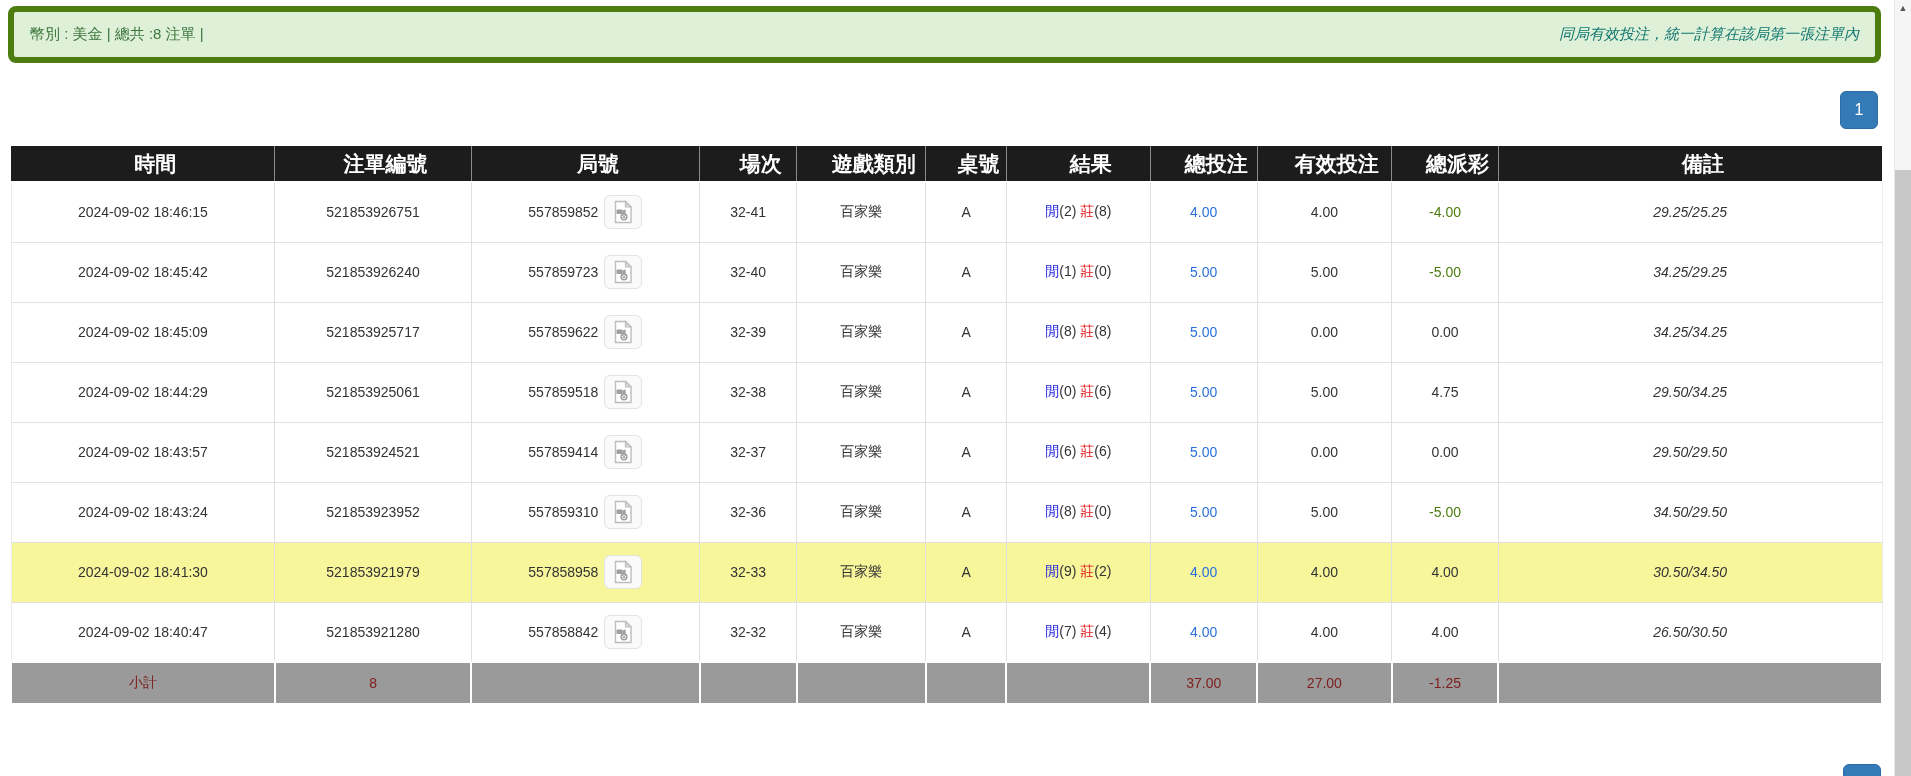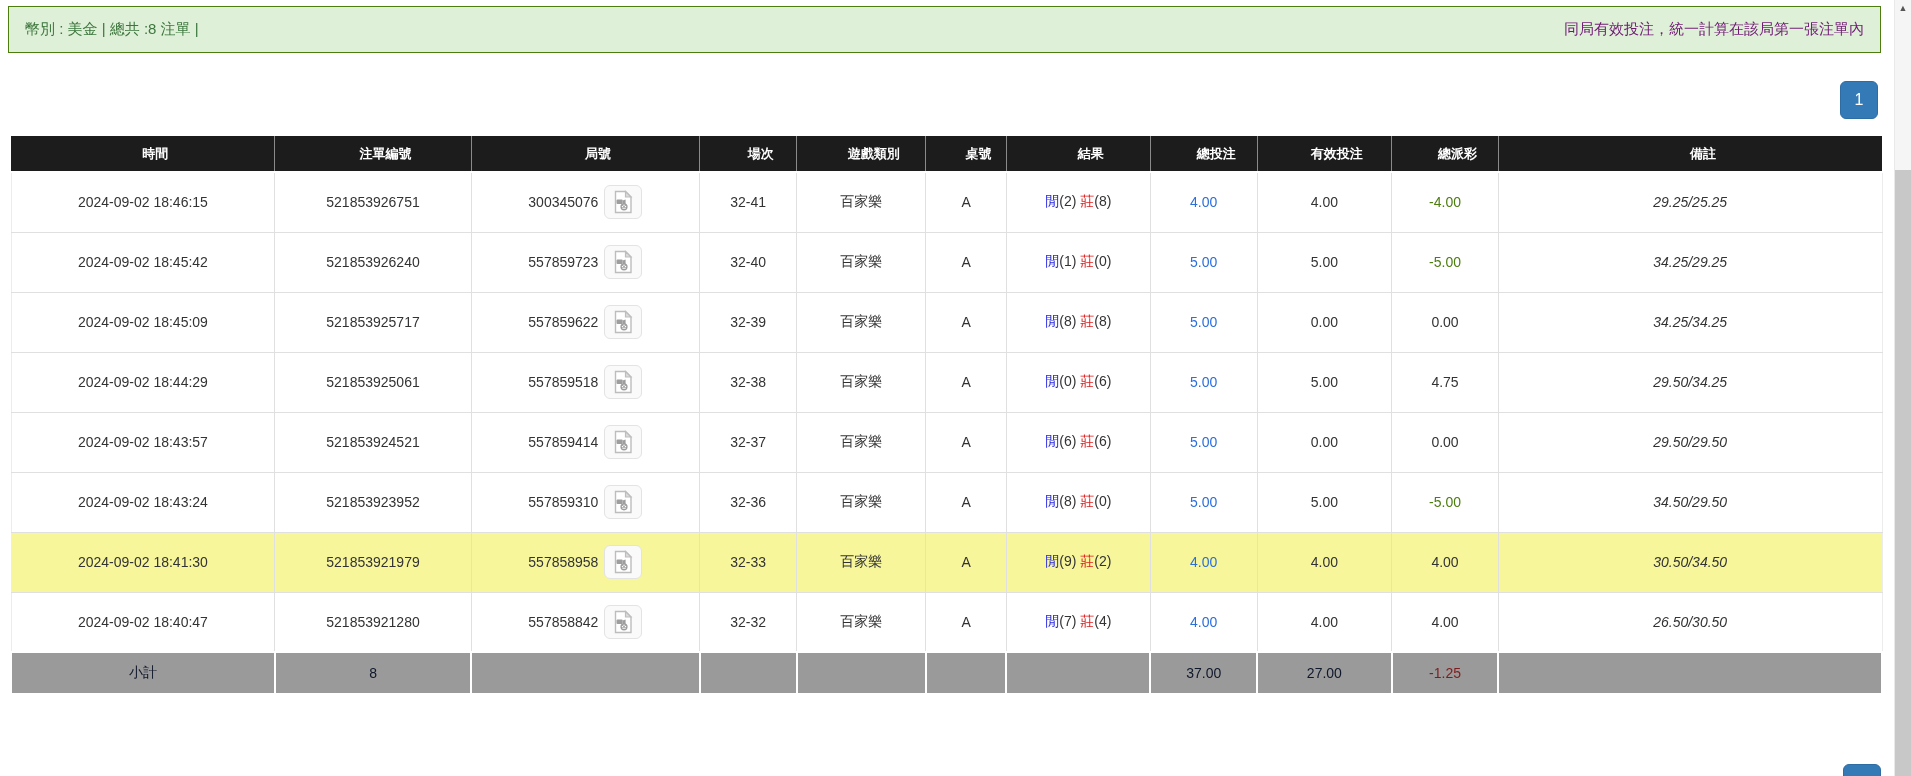--- a/index.html
+++ b/index.html
@@ -5,28 +5,28 @@
   * { box-sizing: border-box; margin: 0; padding: 0; }
   html, body {
     width: 1911px; height: 776px; overflow: hidden;
     background: #ffffff;
     font-family: "Liberation Sans", "DejaVu Sans", sans-serif;
   }
   
   .alert-bar {
     margin: 6px 30px 0 8px;
     background: #dff0d8;
-    border: 1px solid #4d7c0f;
-    border-radius: 0;
+    border: 6px solid #4d7c0f;
+    border-radius: 8px;
     padding: 13px 16px;
     display: flex; justify-content: space-between; align-items: center;
     font-size: 15px;
   }
   .alert-left  { color: #3c763d; }
-  .alert-right { color: #701a75; }
+  .alert-right { color: #0f766e; font-style: italic; }
 
   
   .pagination-row {
     margin: 28px 33px 0 0;
     text-align: right;
     height: 38px;
   }
   .page-btn {
     display: inline-block;
     width: 38px; height: 38px;
@@ -54,21 +54,21 @@
   col.c0 { width: 14.1%; }  col.c1 { width: 10.5%; }
   col.c2 { width: 12.2%; }  col.c3 { width: 5.2%;  }
   col.c4 { width: 6.9%;  }  col.c5 { width: 4.3%;  }
   col.c6 { width: 7.7%;  }  col.c7 { width: 5.7%;  }
   col.c8 { width: 7.2%;  }  col.c9 { width: 5.7%;  }
   col.c10 { width: 20.5%; }
   .records thead th {
     background: #1c1c1c;
     color: #fff;
     font-weight: bold;
-    font-size: 13px;
+    font-size: 21px;
     height: 36px;
     text-align: center;
     border-left: 1px solid #8a8a8a;
     border-bottom: 2px solid #fff;
     padding-left: 25px;
   }
   .records thead th:first-child { border-left: none; }
   .records tbody td {
     height: 60px;
     text-align: center;
@@ -89,21 +89,21 @@
     width: 38px; height: 34px;
     background: #fafafa;
     border: 1px solid #e3e3e3;
     border-radius: 6px;
     display: inline-flex; align-items: center; justify-content: center;
     cursor: pointer;
   }
   .records tfoot td {
     height: 42px;
     background: #9a9a9a;
-    color: #0f172a;
+    color: #7f1d1d;
     text-align: center;
     border: 2px solid #fff;
     font-size: 14px;
   }
   .records tfoot .neg { color: #7f1d1d; }
 
   
   .scrollbar {
     position: absolute; right: 0; top: 0;
     width: 17px; height: 776px;
@@ -162,21 +162,21 @@
         <th>有效投注</th>
         <th>總派彩</th>
         <th>備註</th>
       </tr>
     </thead>
   <tbody id="body-rows">
       <tr>
         <td>2024-09-02 18:46:15</td>
         <td>521853926751</td>
         <td><span class="round-cell-inner">
-            <span>300345076</span>
+            <span>557859852</span>
             <span class="video-btn">
               <svg width="24" height="24" viewBox="0 0 24 24">
     <path d="M4.5 1.5 h10 l5.5 5.5 v15.5 h-15.5 z" fill="#ffffff" stroke="#bdbdbd" stroke-width="1.4"></path>
     <path d="M14.5 1.5 v5.5 h5.5 z" fill="#dcdcdc" stroke="#bdbdbd" stroke-width="1.2"></path>
     <rect x="5.5" y="9.5" width="6.2" height="4.6" rx="1" fill="#9e9e9e"></rect>
     <path d="M11.7 10.6 L14.6 9.5 v5.6 l-2.9 -1.1 z" fill="#9e9e9e"></path>
     <circle cx="13" cy="16.8" r="3.6" fill="#9e9e9e"></circle>
     <circle cx="13" cy="15.2" r="0.75" fill="#ffffff"></circle>
     <circle cx="11.5" cy="16.4" r="0.75" fill="#ffffff"></circle>
     <circle cx="14.5" cy="16.4" r="0.75" fill="#ffffff"></circle>

